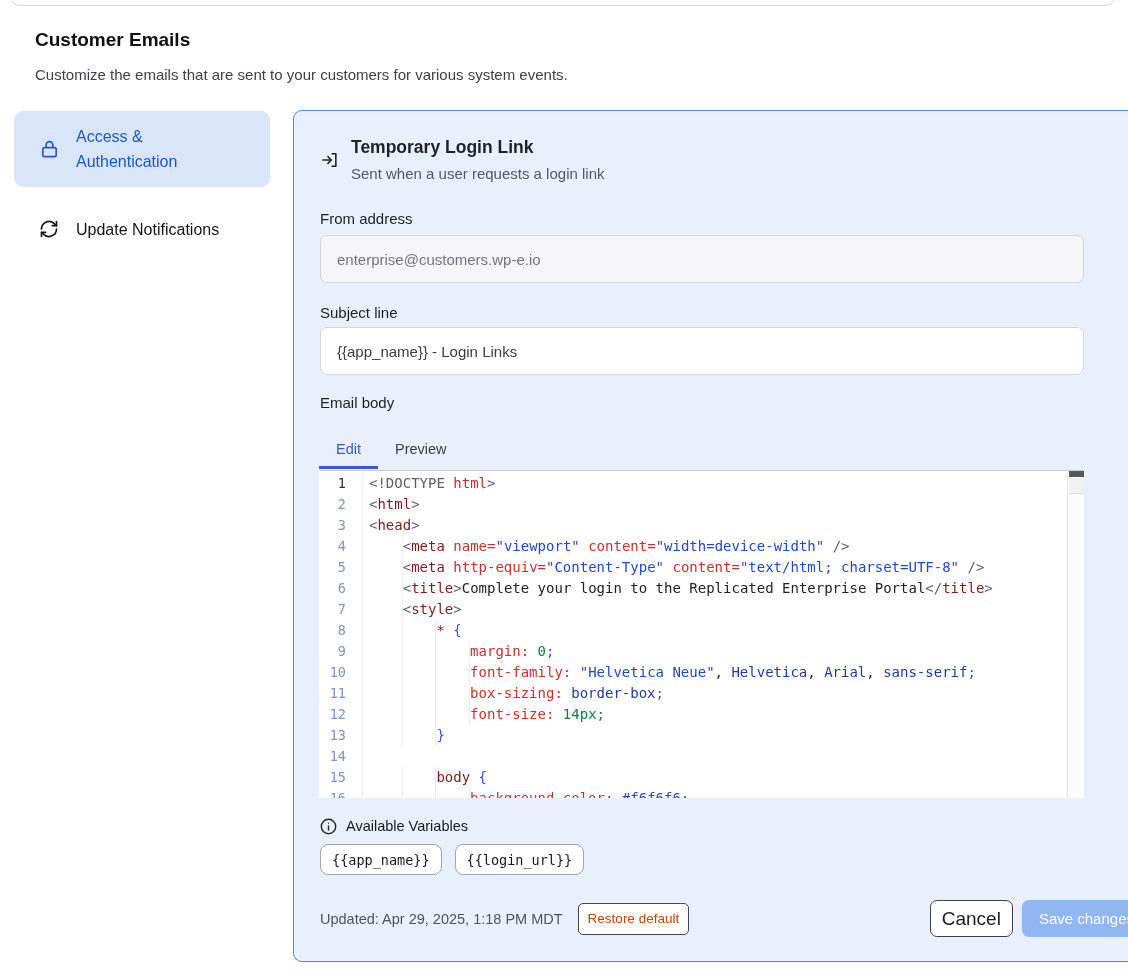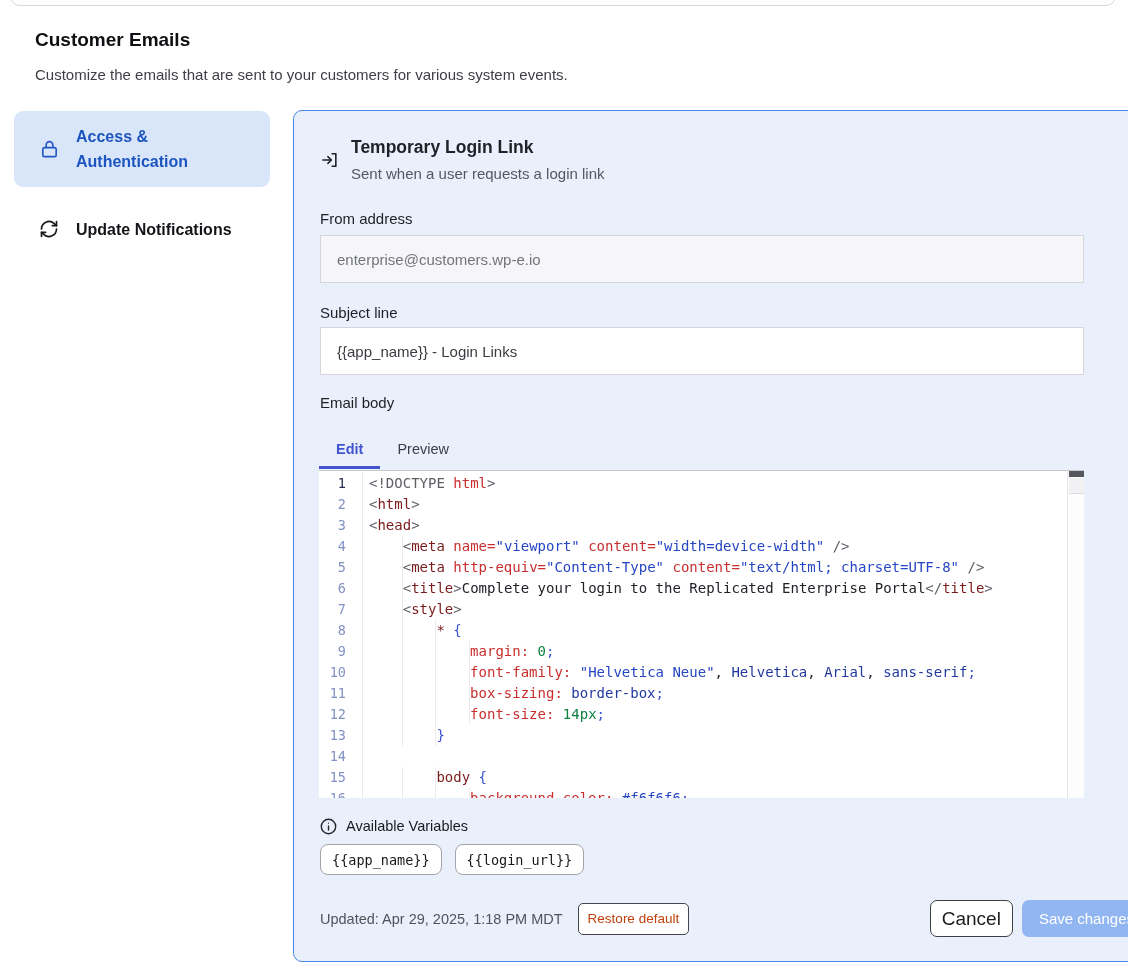--- a/index.html
+++ b/index.html
@@ -9,46 +9,46 @@
   
   .top-strip{position:absolute;left:10px;top:-11px;width:1106px;height:17px;
     background:#fff;border:1px solid #d8d8dc;border-radius:0 0 10px 10px;box-sizing:border-box;}
 
   .page-title{position:absolute;left:35px;top:29px;margin:0;font-size:19px;font-weight:700;color:#0f1013;}
   .page-subtitle{position:absolute;left:35px;top:66px;font-size:15px;color:#3d3f45;}
 
   
   .side-item{position:absolute;left:14px;width:256px;border-radius:9px;display:flex;align-items:center;cursor:pointer;}
   .side-item .ic{flex:none;margin-left:24px;width:22px;height:22px;display:flex;align-items:center;justify-content:center;}
-  .side-item .lbl{margin-left:16px;font-size:16px;font-weight:700;line-height:25px;width:160px;}
+  .side-item .lbl{margin-left:16px;font-size:16px;font-weight:400;line-height:25px;width:160px;}
   .side-item.active{top:111px;height:76px;background:#d9e6f9;}
   .side-item.active .lbl{color:#1d55c0;}
   .side-item.plain{top:203px;height:52px;background:transparent;}
   .side-item.plain .lbl{color:#141519;}
 
   
   .panel{position:absolute;left:293px;top:110px;width:883px;height:852px;background:#e9f0fc;
     border:1.5px solid #4c86e8;border-radius:9px;box-sizing:border-box;}
   .panel-hicon{position:absolute;left:26px;top:39px;}
   .panel-title{position:absolute;left:57px;top:26px;font-size:17.5px;font-weight:700;color:#1f2126;}
   .panel-sub{position:absolute;left:57px;top:54px;font-size:15px;color:#55575e;}
   .collapse{position:absolute;right:24px;top:40px;width:22px;height:22px;display:flex;align-items:center;justify-content:center;cursor:pointer;}
 
   .f-label{position:absolute;left:26px;font-size:15px;color:#1e2024;}
   .lab-from{top:99px;} .lab-subject{top:193px;} .lab-body{top:283px;}
   .text-input{position:absolute;left:26px;width:764px;height:48px;box-sizing:border-box;
-    border:1px solid #d5d5da;border-radius:0;padding:4px 16px;font-size:15px;
+    border:1px solid #d5d5da;border-radius:7px;padding:4px 16px;font-size:15px;
     font-family:"Liberation Sans",sans-serif;outline:none;}
   .in-from{top:124px;background:#f6f6f8;color:#73757d;}
   .in-subject{top:216px;background:#ffffff;color:#3a3c42;}
 
   
   .tabs{position:absolute;left:25px;top:317px;height:41px;display:flex;}
   .tab{position:relative;padding:0 17px;display:flex;align-items:center;font-size:14.5px;color:#3c3e44;cursor:pointer;}
-  .tab.active{color:#4355cd;font-weight:700;}
+  .tab.active{color:#4355cd;font-weight:400;}
   .tab.active::after{content:"";position:absolute;left:0;right:0;bottom:0;height:3px;background:#4355cd;}
 
   
   .editor{position:absolute;left:25px;top:359px;width:765px;height:327px;background:#ffffff;
     border-top:1px solid #c8cacc;overflow:hidden;font-family:"DejaVu Sans Mono",monospace;
     font-size:14px;cursor:text;}
   .cm-lines{padding-top:2px;}
   .cm-line{display:flex;height:21px;line-height:21px;}
   .cm-gutter{flex:none;width:43px;padding-right:16px;box-sizing:border-box;text-align:right;
     font-size:13.5px;color:#8191c3;}

